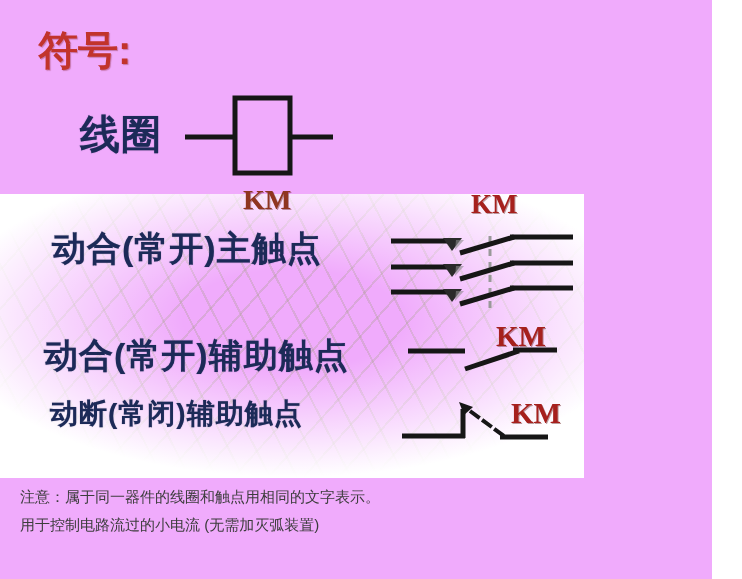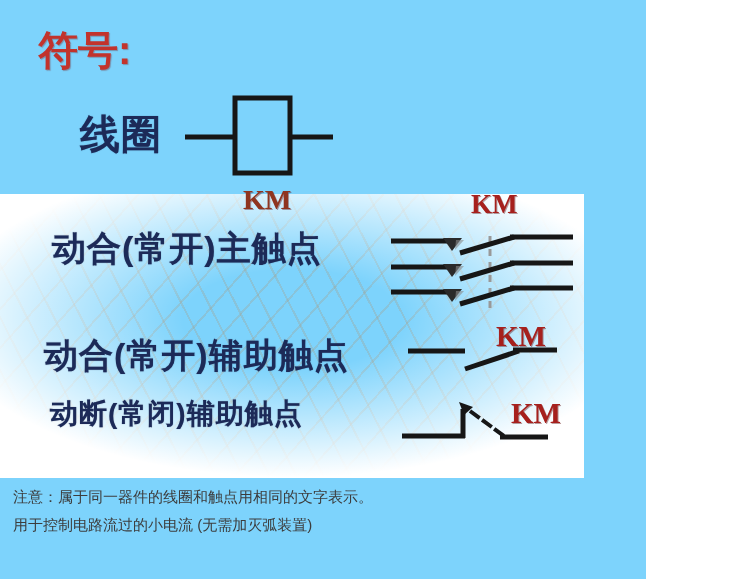--- a/index.html
+++ b/index.html
@@ -1,18 +1,18 @@
 <!DOCTYPE html>
 <html style="--title_red: #c2332c; --km_red: #a6201d; --km_brown: #8f3520; --label_navy: #1c2a58; --symbol_black: #161616; --link_gray: #999999; --note_gray: #3c3c3c;"><head>
 <meta charset="utf-8">
 <style>
   html,body{margin:0;padding:0;background:#fff;}
   .canvas{
-    position:relative;width:646px;height:579px;overflow:hidden;
-    background:#7dd3fc;
+    position:relative;width:712px;height:579px;overflow:hidden;
+    background:#f0abfc;
     font-family:"Liberation Sans",sans-serif;
   }
   
   .mesh{
     position:absolute;left:0;top:194px;width:584px;height:284px;
     background:
       repeating-linear-gradient(63deg, rgba(165,158,136,.30) 0 2px, transparent 2px 24px),
       repeating-linear-gradient(-48deg, rgba(165,158,136,.30) 0 2px, transparent 2px 26px);
   }
   .mesh-fade{
@@ -41,21 +41,21 @@
   }
   .km-coil{left:243px;top:186px;font-size:28px;color:var(--km_brown,#8f3520);}
   .km-main{left:471px;top:191px;font-size:27px;}
   .km-noaux{left:496px;top:322px;font-size:29px;}
   .km-ncaux{left:511px;top:399px;font-size:29px;}
   svg{position:absolute;display:block;}
   .coil-symbol{left:183px;top:92px;}
   .main-symbol{left:386px;top:224px;}
   .noaux-symbol{left:400px;top:341px;}
   .ncaux-symbol{left:398px;top:400px;}
-  .notes{position:absolute;left:13px;top:488px;color:var(--note_gray,#3c3c3c);font-size:15px;}
+  .notes{position:absolute;left:20px;top:488px;color:var(--note_gray,#3c3c3c);font-size:15px;}
   .notes p{margin:0 0 11px 0;line-height:17px;}
 </style>
 </head>
 <body>
 
 <div class="canvas">
 
   <div class="mesh"></div>
   <div class="mesh-fade"></div>
 

